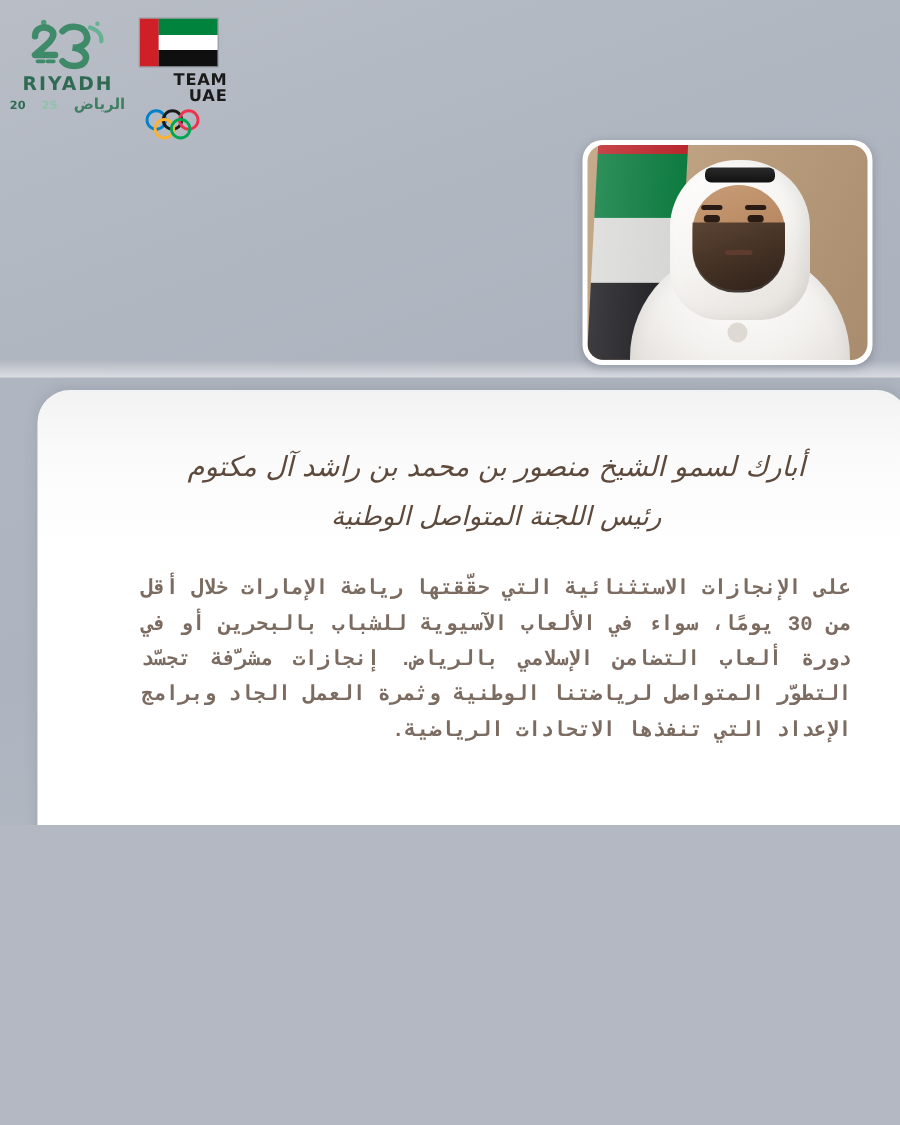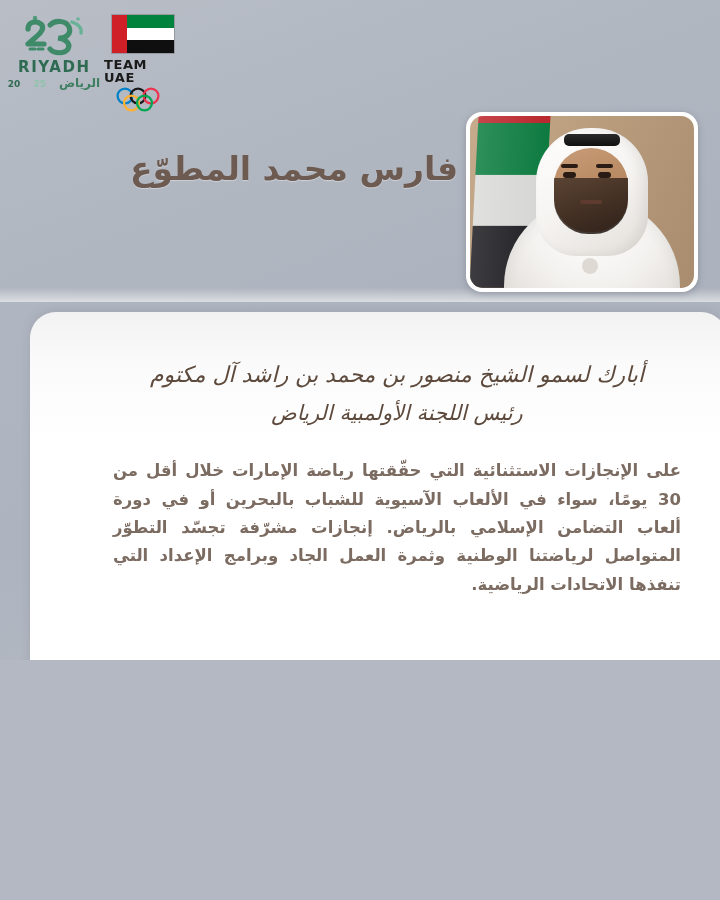--- a/index.html
+++ b/index.html
@@ -76,21 +76,21 @@
     justify-content: center;
     align-items: baseline;
     gap: 13px;
   }
   .riyadh-sub .yr-dim { color: #8fc3ab; }
   .riyadh-sub .ar { font-size: 12px; color: #3f7f62; }
 
   .logo-team {
     position: relative;
     width: 78px;
-    text-align: left;
+    text-align: right;
   }
   .uae-flag {
     width: 62px;
     height: 38px;
     margin: 2px auto 0;
     display: grid;
     grid-template-columns: 15px 1fr;
     grid-template-rows: 1fr 1fr 1fr;
     border: 0.5px solid rgba(0,0,0,0.18);
   }
@@ -275,21 +275,21 @@
   }
   .body-text {
     margin: 26px 46px 0 46px;
     direction: rtl;
     text-align: justify;
     color: #7b6b61;
     font-size: 16.5px;
     line-height: 1.72;
     font-weight: 600;
   }
-  .body-text p { margin: 0 0 20px 0; }
+  .body-text p { margin: 0 0 20px 0; font-family: Liberation Mono, monospace; }
   .body-text p:last-child { margin-bottom: 0; }
 
   
   .footer {
     position: absolute;
     left: 48px; bottom: 34px;
     display: flex;
     align-items: center;
     gap: 22px;
     font-weight: bold;
@@ -374,28 +374,27 @@
         <div class="p-brow r"></div>
         <div class="p-eye l"></div>
         <div class="p-eye r"></div>
         <div class="p-mouth"></div>
         <div class="p-agal"></div>
       </div>
     </div>
   </div>
 
   <div class="name-block">
-    <div class="person-name">فارس محمد المطوّع</div>
   </div>
 
   <div class="card">
 
     <div class="calligraphy">
       <span>أبارك لسمو الشيخ منصور بن محمد بن راشد آل مكتوم</span>
-      <span class="line2">رئيس اللجنة الأولمبية الرياض</span>
+      <span class="line2">رئيس اللجنة المتواصل الوطنية</span>
     </div>
 
     <div class="body-text">
       <p>على الإنجازات الاستثنائية التي حقّقتها رياضة الإمارات خلال أقل من 30 يومًا، سواء في الألعاب الآسيوية للشباب بالبحرين أو في دورة ألعاب التضامن الإسلامي بالرياض. إنجازات مشرّفة تجسّد التطوّر المتواصل لرياضتنا الوطنية وثمرة العمل الجاد وبرامج الإعداد التي تنفذها الاتحادات الرياضية.</p>
     </div>
 
     <div class="footer">
       <span class="sicon">
         <svg width="11" height="11" viewBox="0 0 16 16" fill="currentColor">
           <path d="M10.2 1.6h1.7c.2 1.2 1 2.2 2.2 2.4v1.7c-.9 0-1.7-.3-2.3-.8v4.6c0 2.2-1.8 3.9-3.9 3.9S4 11.7 4 9.5 5.8 5.6 7.9 5.6c.2 0 .4 0 .6.1v1.8a2.1 2.1 0 1 0 1.7 2.1V1.6z"></path>

